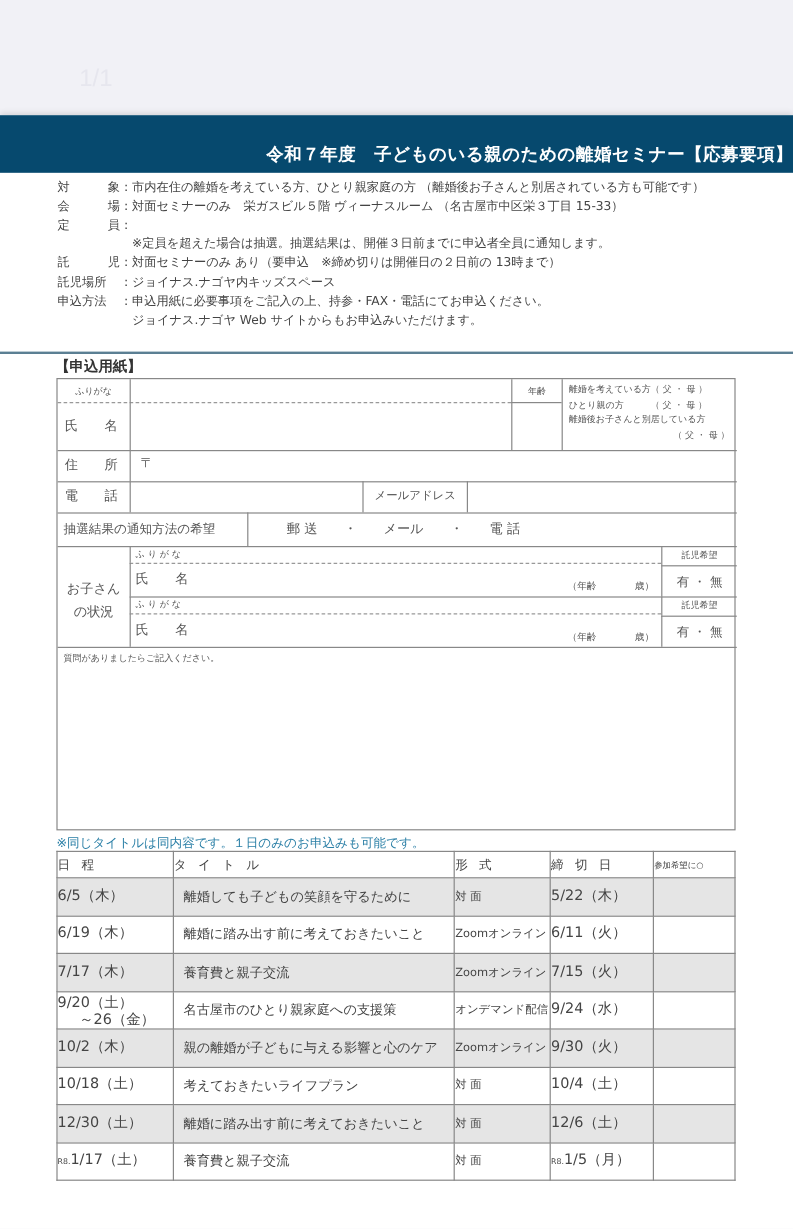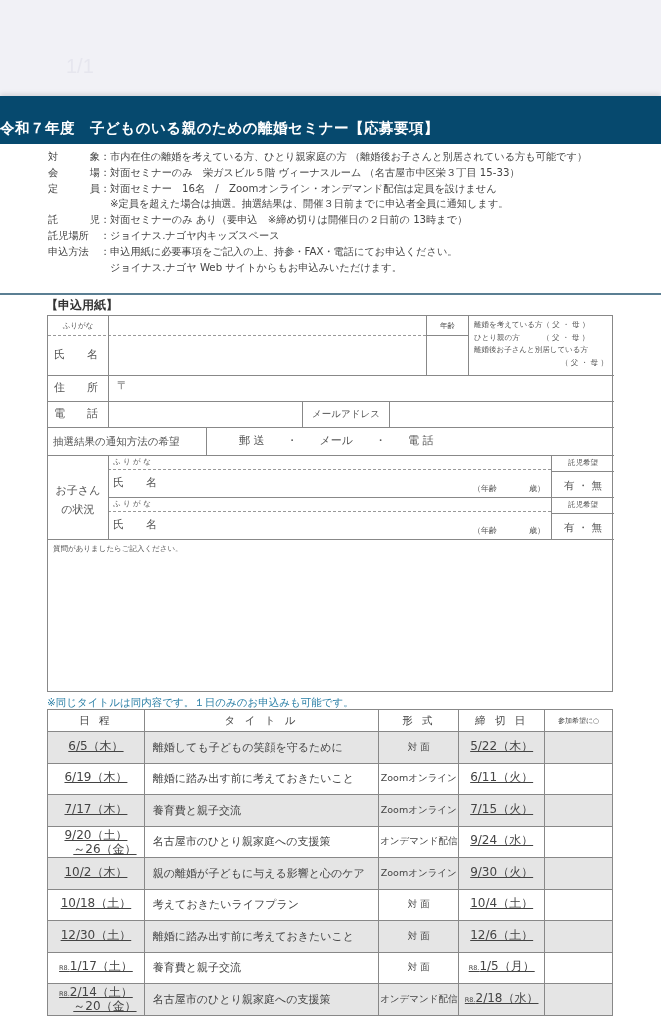--- a/index.html
+++ b/index.html
@@ -1,60 +1,60 @@
 <!DOCTYPE html>
 <html><head>
 <meta charset="utf-8">
 <style>
   html, body { margin:0; padding:0; }
   body { width:661px; height:1024px; background:#f1f1f6; font-family:"DejaVu Sans", "Liberation Sans", sans-serif; color:#444; position:relative; overflow:hidden; }
   .page-indicator { position:absolute; left:66px; top:55px; font-size:20px; color:#e6e6ee; font-family:"Liberation Sans", sans-serif; }
   .doc { position:absolute; left:0; top:96px; width:661px; height:928px; background:#fff; box-shadow:0 -2px 5px rgba(0,0,0,0.12); }
-  .title-bar { background:#06496e; height:48px; color:#fff; font-weight:bold; font-size:14.5px; display:flex; align-items:flex-end; justify-content:flex-start; padding-bottom:6px; box-sizing:border-box; letter-spacing:0.5px; }
+  .title-bar { background:#06496e; height:48px; color:#fff; font-weight:bold; font-size:14.5px; display:flex; align-items:flex-end; justify-content:flex-end; padding-bottom:6px; box-sizing:border-box; letter-spacing:0.5px; }
   .title-bar span { white-space:pre; }
   .info { padding:5px 0 0 48px; font-size:10.2px; line-height:15.8px; color:#444; }
   .info .row { display:flex; white-space:pre; }
   .info .lbl { width:52px; display:flex; justify-content:space-between; }
   .info .lbl.tight { justify-content:flex-start; }
   .info .colon { width:10px; }
   .info .indent { padding-left:62px; }
   .divider { position:absolute; left:0; top:197px; width:661px; height:2px; background:#5b7f93; }
   .form-title { position:absolute; left:46px; top:201px; font-size:12px; font-weight:bold; color:#333; }
   .form { position:absolute; left:47px; top:219px; width:566px; border:1px solid #888; box-sizing:border-box; font-size:10px; color:#555; }
   .cell { position:absolute; box-sizing:border-box; }
   .bl { border-left:1px solid #888; }
   .bt { border-top:1px solid #888; }
   .dt { border-top:1px dashed #999; }
   .tiny { font-size:7.5px; }
   .schedule-note { position:absolute; left:47px; top:600px; font-size:10.5px; color:#2a7fa6; }
   table.sched { position:absolute; left:47px; top:613px; width:566px; border-collapse:collapse; font-size:11px; color:#444; }
-  table.sched th, table.sched td { border:1px solid #888; text-align:center; padding:0; }
+  table.sched th, table.sched td { border:1px solid #888; text-align:left; padding:0; }
   table.sched th { height:21px; font-weight:normal; font-size:10.5px; letter-spacing:3px; }
   table.sched th.small { font-size:7px; letter-spacing:0; }
   table.sched td { height:30.5px; }
   table.sched tr.shade td { background:#e5e5e5; }
   table.sched td.title { text-align:left; padding-left:8px; font-size:11px; }
   table.sched td.fmt { font-size:9.5px; letter-spacing:0;margin-left:25px; }
-  table.sched td.date { font-size:12px; line-height:13px;text-decoration:underline; }
+  table.sched td.date { font-size:12px; line-height:13px; }
   .r8 { font-size:6.5px; }
 </style>
 </head>
 <body>
 
 <div class="page-indicator">1/1</div>
 
 <div class="doc">
   <div class="title-bar">
     <span>令和７年度　子どものいる親のための離婚セミナー【応募要項】</span>
   </div>
 
   <div class="info">
     <div class="row"><span class="lbl"><span>対</span><span>象</span></span><span class="colon">：</span><span>市内在住の離婚を考えている方、ひとり親家庭の方 （離婚後お子さんと別居されている方も可能です）</span></div>
     <div class="row"><span class="lbl"><span>会</span><span>場</span></span><span class="colon">：</span><span>対面セミナーのみ　栄ガスビル５階 ヴィーナスルーム （名古屋市中区栄３丁目 15-33）</span></div>
-    <div class="row"><span class="lbl"><span>定</span><span>員</span></span><span class="colon">：</span><span>対面セミナー　16名　/　Zoomオンライン・オンデマンド配信は定員を設けません</span></div>
+    <div class="row"><span class="lbl"><span>定</span><span>員</span></span><span class="colon">：</span></div>
     <div class="row indent">※定員を超えた場合は抽選。抽選結果は、開催３日前までに申込者全員に通知します。</div>
     <div class="row"><span class="lbl"><span>託</span><span>児</span></span><span class="colon">：</span><span>対面セミナーのみ あり（要申込　※締め切りは開催日の２日前の 13時まで）</span></div>
     <div class="row"><span class="lbl tight">託児場所</span><span class="colon">：</span><span>ジョイナス.ナゴヤ内キッズスペース</span></div>
     <div class="row"><span class="lbl tight">申込方法</span><span class="colon">：</span><span>申込用紙に必要事項をご記入の上、持参・FAX・電話にてお申込ください。</span></div>
     <div class="row indent">ジョイナス.ナゴヤ Web サイトからもお申込みいただけます。</div>
   </div>
 
   <div class="divider"></div>
   <div class="form-title">【申込用紙】</div>
 
@@ -187,25 +187,16 @@
           <td class="date"><span class="r8"></span><span>12/6（土）</span></td>
           <td></td>
         </tr>
         <tr>
           <td class="date"><span class="r8">R8.</span><span>1/17（土）</span></td>
           <td class="title">養育費と親子交流</td>
           <td class="fmt">対 面</td>
           <td class="date"><span class="r8">R8.</span><span>1/5（月）</span></td>
           <td></td>
         </tr>
-        <tr class="shade">
-          <td class="date">
-            <div style="line-height:12px;"><span class="r8">R8.</span><span>2/14（土）</span><br><span style="padding-left:18px;">～20（金）</span></div>
-          </td>
-          <td class="title">名古屋市のひとり親家庭への支援策</td>
-          <td class="fmt">オンデマンド配信</td>
-          <td class="date"><span class="r8">R8.</span><span>2/18（水）</span></td>
-          <td></td>
-        </tr>
       </tbody>
   </table>
 
 </div>
 
 </body></html>

